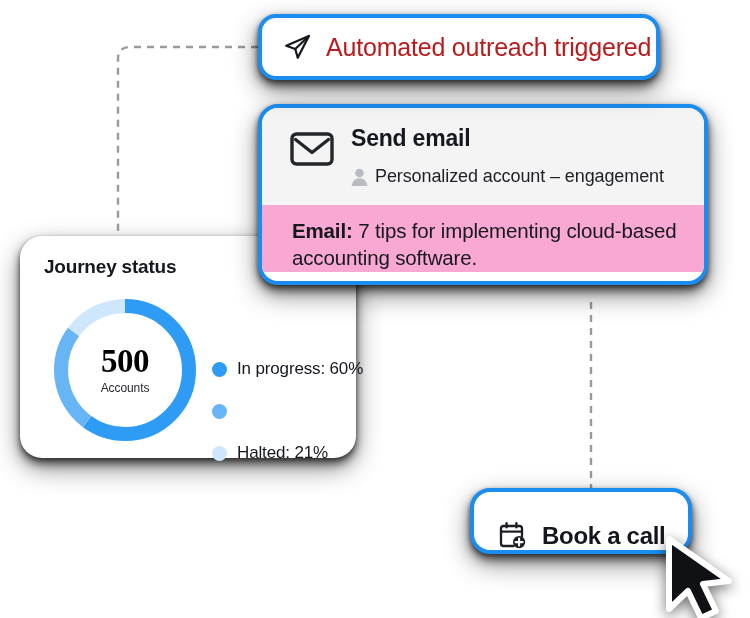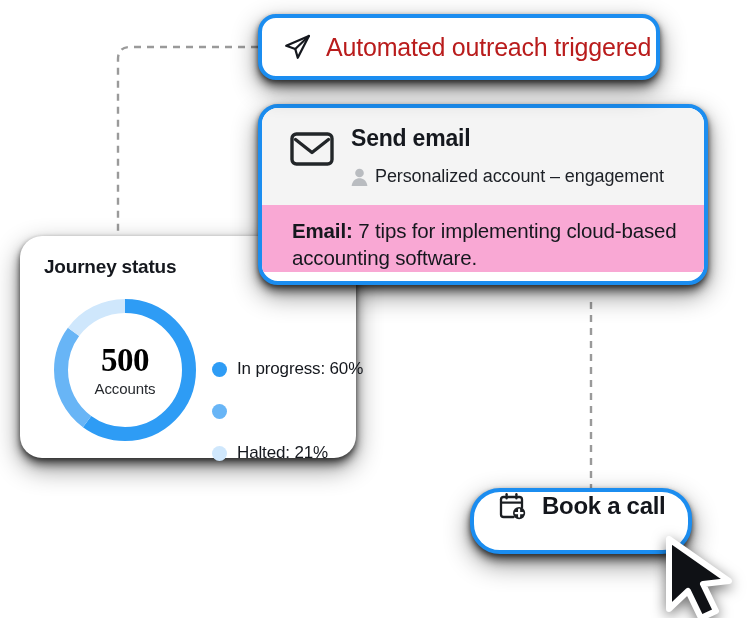--- a/index.html
+++ b/index.html
@@ -174,21 +174,21 @@
   }
   .donut-center .big {
     font-size: 33px;
     font-weight: bold;
     color: #000000;
     line-height: 1;
     letter-spacing: -0.5px;
     font-family: Liberation Serif, serif;
   }
   .donut-center .sub {
-    font-size: 15px;
+    font-size: 12px;
     color: #26292e;
     margin-top: 3px;
     letter-spacing: -0.1px;
   }
   .legend {
     position: absolute;
     left: 192px;
     top: 104px;
   }
   .legend-row {
@@ -211,24 +211,24 @@
     letter-spacing: -0.15px;
   }
 
   
   #book-call {
     left: 470px;
     top: 488px;
     width: 222px;
     height: 66px;
     border: 4px solid #1B8DF0;
-    border-radius: 30px;
+    border-radius: 20px;
     box-sizing: border-box;
     display: flex;
-    align-items: flex-start;
+    align-items: flex-end;
     padding-left: 24px;
     z-index: 5;
   }
   #book-call .cal-icon {
     width: 29px;
     height: 29px;
     flex: 0 0 auto;
     margin-right: 15px;
   }
   #book-call .label {

